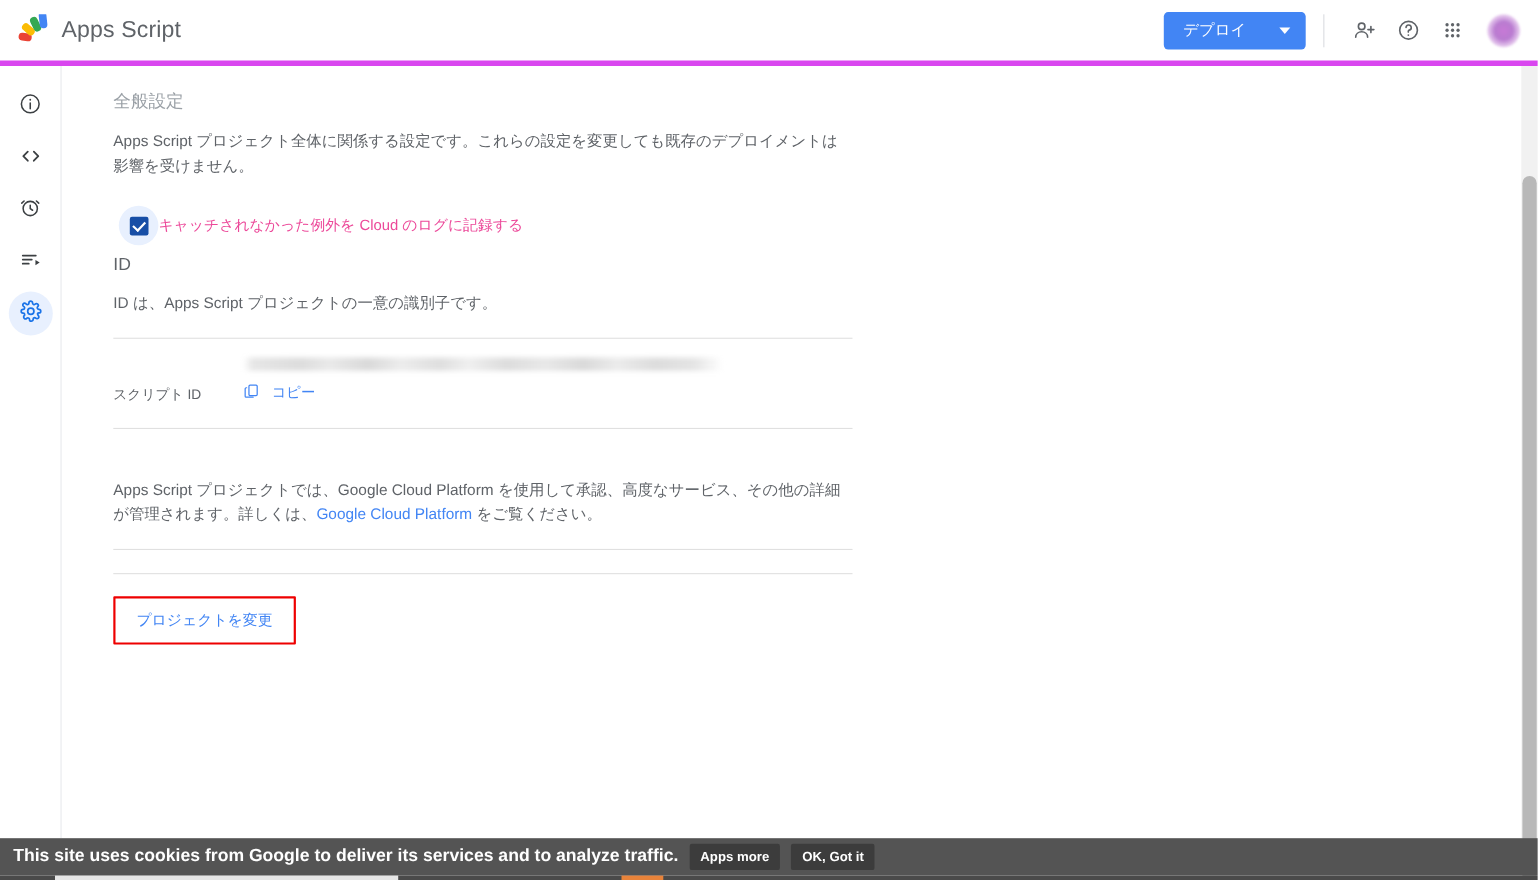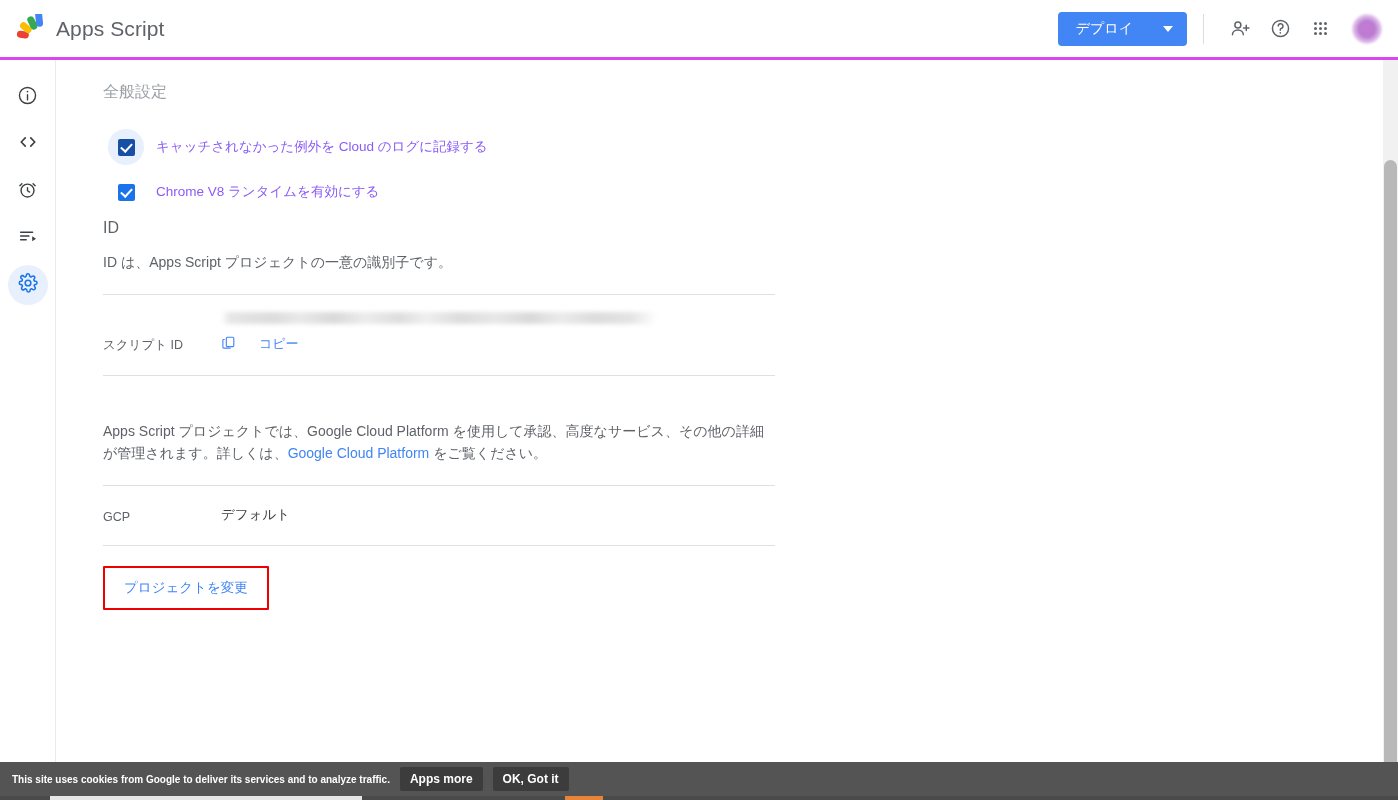--- a/index.html
+++ b/index.html
@@ -18,21 +18,21 @@
     height: 800px;
     background: #ffffff;
   }
 
   
   .topbar {
     position: absolute;
     left: 0; top: 0;
     width: 1398px; height: 60px;
     background: #ffffff;
-    border-bottom: 3px solid #d946ef;
+    border-bottom: 5px solid #d946ef;
     display: flex;
     align-items: center;
   }
   .brand {
     display: flex;
     align-items: center;
     margin-left: 14px;
   }
   .logo {
     width: 34px; height: 30px;
@@ -205,22 +205,22 @@
     content: "";
     position: absolute;
     left: 5px; top: 2px;
     width: 5px; height: 9px;
     border: solid #ffffff;
     border-width: 0 2px 2px 0;
     transform: rotate(43deg);
   }
   .check-label {
     font-size: 13.5px;
-    color: #8b5cf6;
-    margin-left: 12px;
+    color: #ec4899;
+    margin-left: 0;
     white-space: nowrap;
   }
 
   .section-id { }
   .section-gcp { margin-top: 44px; }
 
   .rule {
     height: 1px;
     background: #e0e0e0;
     width: 672px;
@@ -252,21 +252,21 @@
         #ffffff 0%, #e6e6e6 2%, #dcdcdc 12%, #e9e9e9 18%,
         #d9d9d9 26%, #ececec 33%, #dedede 41%, #efefef 47%,
         #dcdcdc 55%, #e8e8e8 63%, #d9d9d9 71%, #ebebeb 78%,
         #dcdcdc 86%, #e4e4e4 94%, #ffffff 100%);
     filter: blur(2.2px);
     margin-top: 3px;
   }
   .copy-link {
     display: inline-flex;
     align-items: center;
-    gap: 23px;
+    gap: 11px;
     margin-top: 11px;
     color: #4285f4;
     font-size: 13px;
     cursor: pointer;
     user-select: none;
   }
   .inline-link {
     color: #4285f4;
     text-decoration: none;
     cursor: pointer;
@@ -312,21 +312,21 @@
     left: 0; top: 762px;
     width: 1398px; height: 34px;
     background: #545454;
     display: flex;
     align-items: center;
     padding-left: 12px;
     gap: 10px;
   }
   .cookie-text {
     color: #ffffff;
-    font-size: 10px;
+    font-size: 16px;
     font-weight: bold;
     white-space: nowrap;
   }
   .cookie-btn {
     background: #3c3c3c;
     color: #ffffff;
     border: none;
     font-family: inherit;
     font-size: 12px;
     font-weight: bold;
@@ -460,33 +460,28 @@
           <path d="M19.1 14.6a1.5 1.5 0 0 0 .3 1.65l.06.06a1.8 1.8 0 1 1-2.55 2.55l-.06-.06a1.5 1.5 0 0 0-1.65-.3 1.5 1.5 0 0 0-.9 1.37v.17a1.8 1.8 0 1 1-3.6 0v-.09a1.5 1.5 0 0 0-.98-1.37 1.5 1.5 0 0 0-1.65.3l-.06.06a1.8 1.8 0 1 1-2.55-2.55l.06-.06a1.5 1.5 0 0 0 .3-1.65 1.5 1.5 0 0 0-1.37-.9h-.17a1.8 1.8 0 1 1 0-3.6h.09a1.5 1.5 0 0 0 1.37-.98 1.5 1.5 0 0 0-.3-1.65l-.06-.06A1.8 1.8 0 1 1 7.45 4.9l.06.06a1.5 1.5 0 0 0 1.65.3h.07a1.5 1.5 0 0 0 .9-1.37v-.17a1.8 1.8 0 1 1 3.6 0v.09a1.5 1.5 0 0 0 .9 1.37 1.5 1.5 0 0 0 1.65-.3l.06-.06a1.8 1.8 0 1 1 2.55 2.55l-.06.06a1.5 1.5 0 0 0-.3 1.65v.07a1.5 1.5 0 0 0 1.37.9h.17a1.8 1.8 0 1 1 0 3.6h-.09a1.5 1.5 0 0 0-1.37.9z"></path>
         </svg>
       </span>
     </div>
   </div>
 
   <div class="content">
     <div class="inner">
 
       <h2 class="section-head">全般設定</h2>
+      <p class="body-text wide">Apps Script プロジェクト全体に関係する設定です。これらの設定を変更しても既存のデプロイメントは影響を受けません。</p>
 
       <div class="check-list">
         <div class="check-row">
           <span class="cb-wrap focused">
             <span class="cb"></span>
           </span>
           <span class="check-label">キャッチされなかった例外を Cloud のログに記録する</span>
-        </div>
-        <div class="check-row">
-          <span class="cb-wrap">
-            <span class="cb"></span>
-          </span>
-          <span class="check-label">Chrome V8 ランタイムを有効にする</span>
         </div>
       </div>
 
       <div class="section-id">
         <h2 class="section-head dark">ID</h2>
         <p class="body-text">ID は、Apps Script プロジェクトの一意の識別子です。</p>
         <div class="rule"></div>
         <div class="kv-row">
           <div class="kv-key">スクリプト ID</div>
           <div>
@@ -501,24 +496,20 @@
               <span>コピー</span>
             </span>
           </div>
         </div>
         <div class="rule"></div>
       </div>
 
       <div class="section-gcp">
         <p class="body-text wide"><span>Apps Script プロジェクトでは、Google Cloud Platform を使用して承認、高度なサービス、その他の詳細が管理されます。詳しくは、</span><a class="inline-link">Google Cloud Platform</a><span> をご覧ください。</span></p>
         <div class="rule"></div>
-        <div class="kv-row">
-          <div class="kv-key">GCP</div>
-          <div class="kv-val">デフォルト</div>
-        </div>
         <div class="rule"></div>
         <div class="gcp-btn-wrap">
           <button class="gcp-btn">プロジェクトを変更</button>
         </div>
       </div>
 
     </div>
   </div>
 
   <div class="scroll-track">

